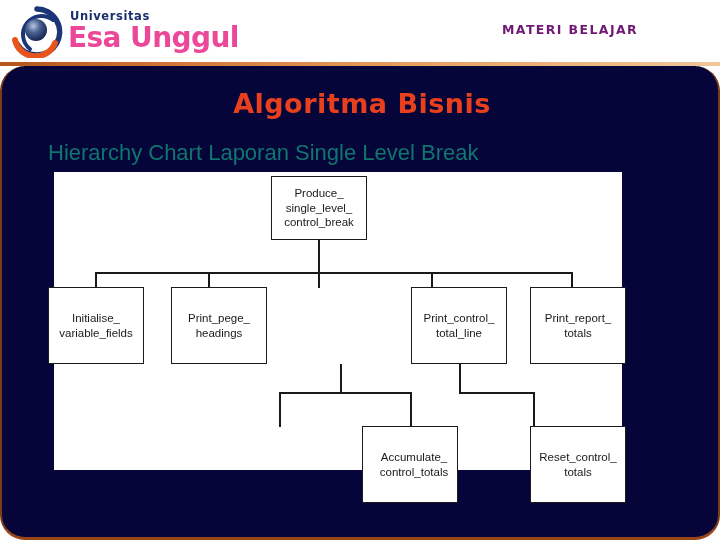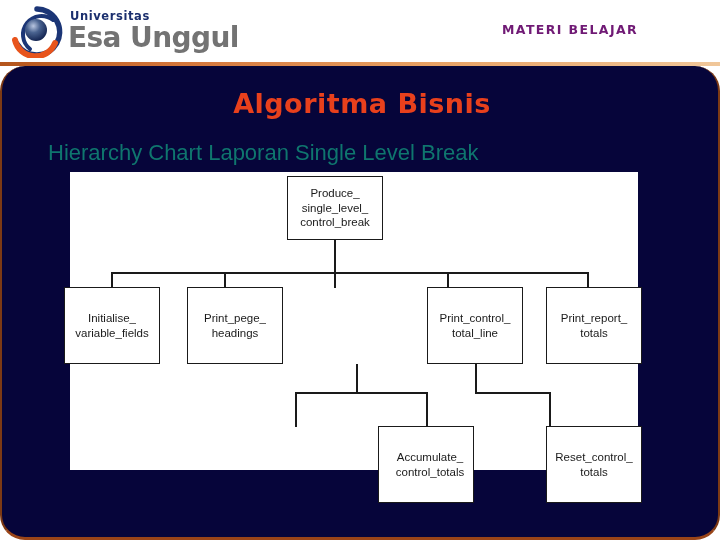--- a/index.html
+++ b/index.html
@@ -69,21 +69,21 @@
     color: #1b2f6e;
     font-family: "DejaVu Sans", sans-serif;
   }
 
   .logo-esa {
     position: absolute;
     left: 0px; top: 13px;
     font-size: 28px;
     font-weight: bold;
     letter-spacing: -0.6px;
-    color: #737373;
+    color: #ec4899;
     font-family: "DejaVu Sans", sans-serif;
     white-space: nowrap;
   }
 
   
   #header-title {
     position: absolute;
     left: 430px; top: 22px;
     width: 280px;
     text-align: center;
@@ -125,21 +125,21 @@
     width: 620px;
     text-align: left;
     font-size: 22px;
     color: #0f766e;
     font-family: "Liberation Sans", sans-serif;
   }
 
   
   #chart-panel {
     position: absolute;
-    left: 68px; top: 106px;
+    left: 52px; top: 106px;
     width: 568px;
     height: 298px;
     background: #ffffff;
   }
 
   .node {
     position: absolute;
     border: 1.5px solid #1a1a1a;
     background: #ffffff;
     display: flex;

